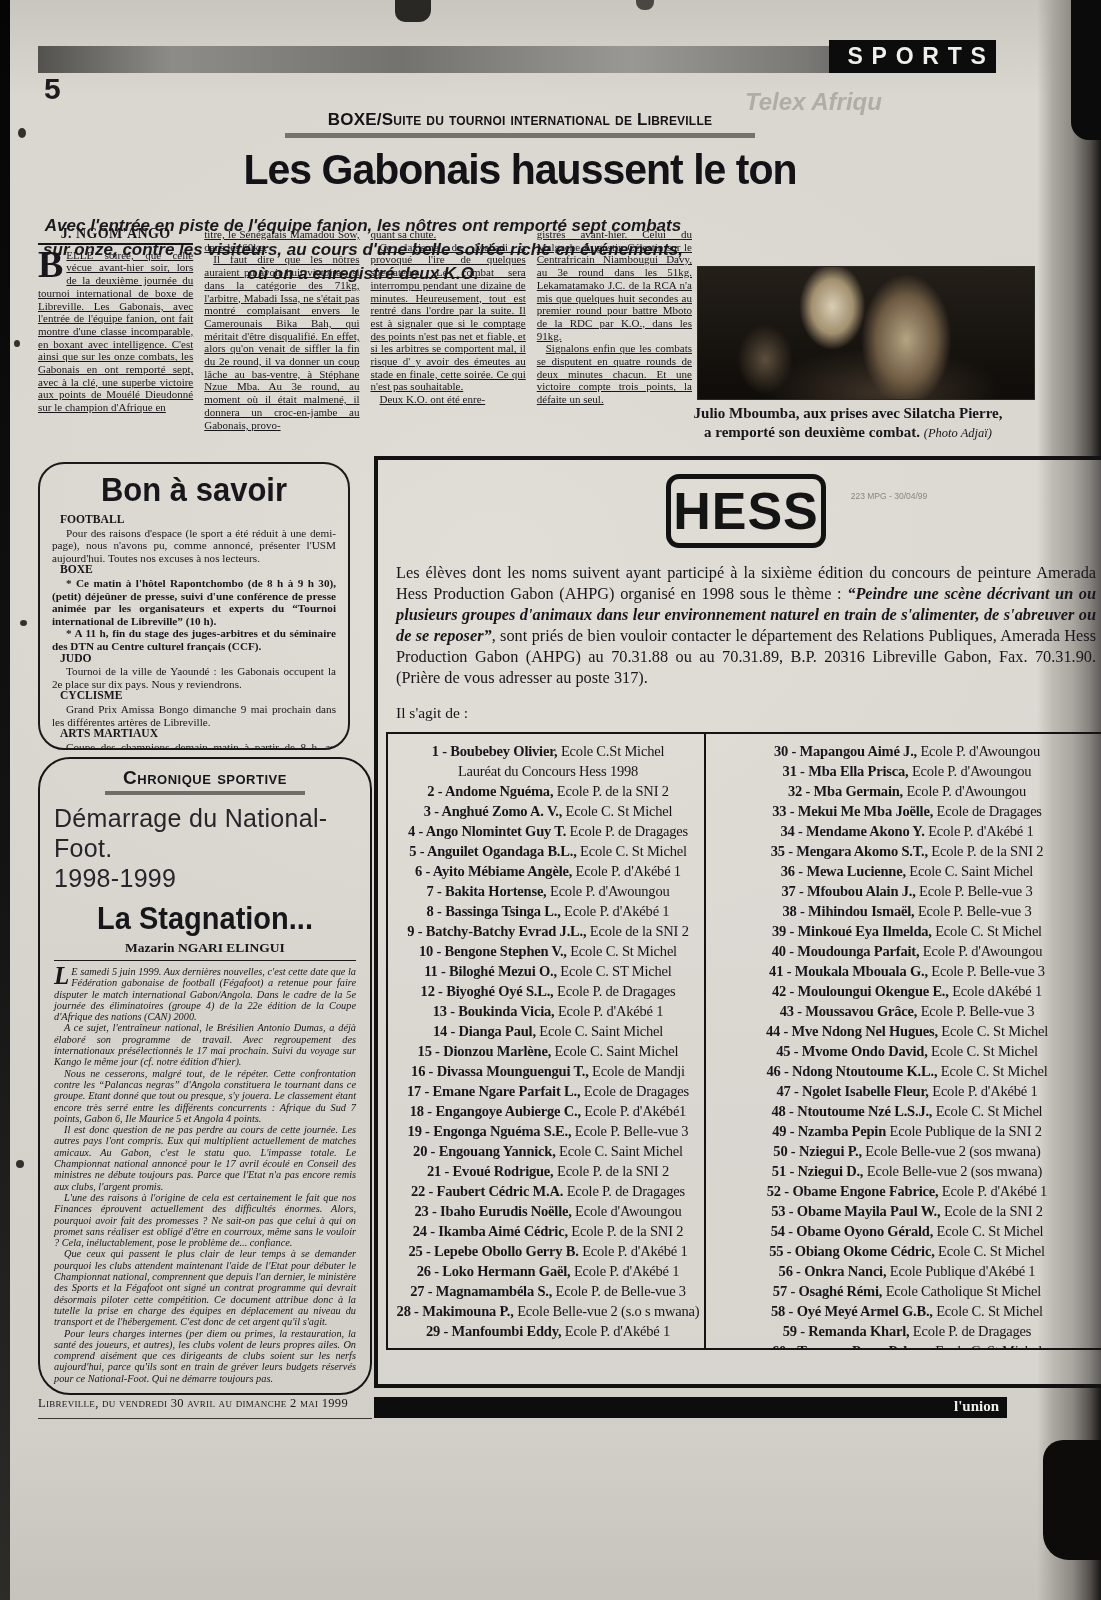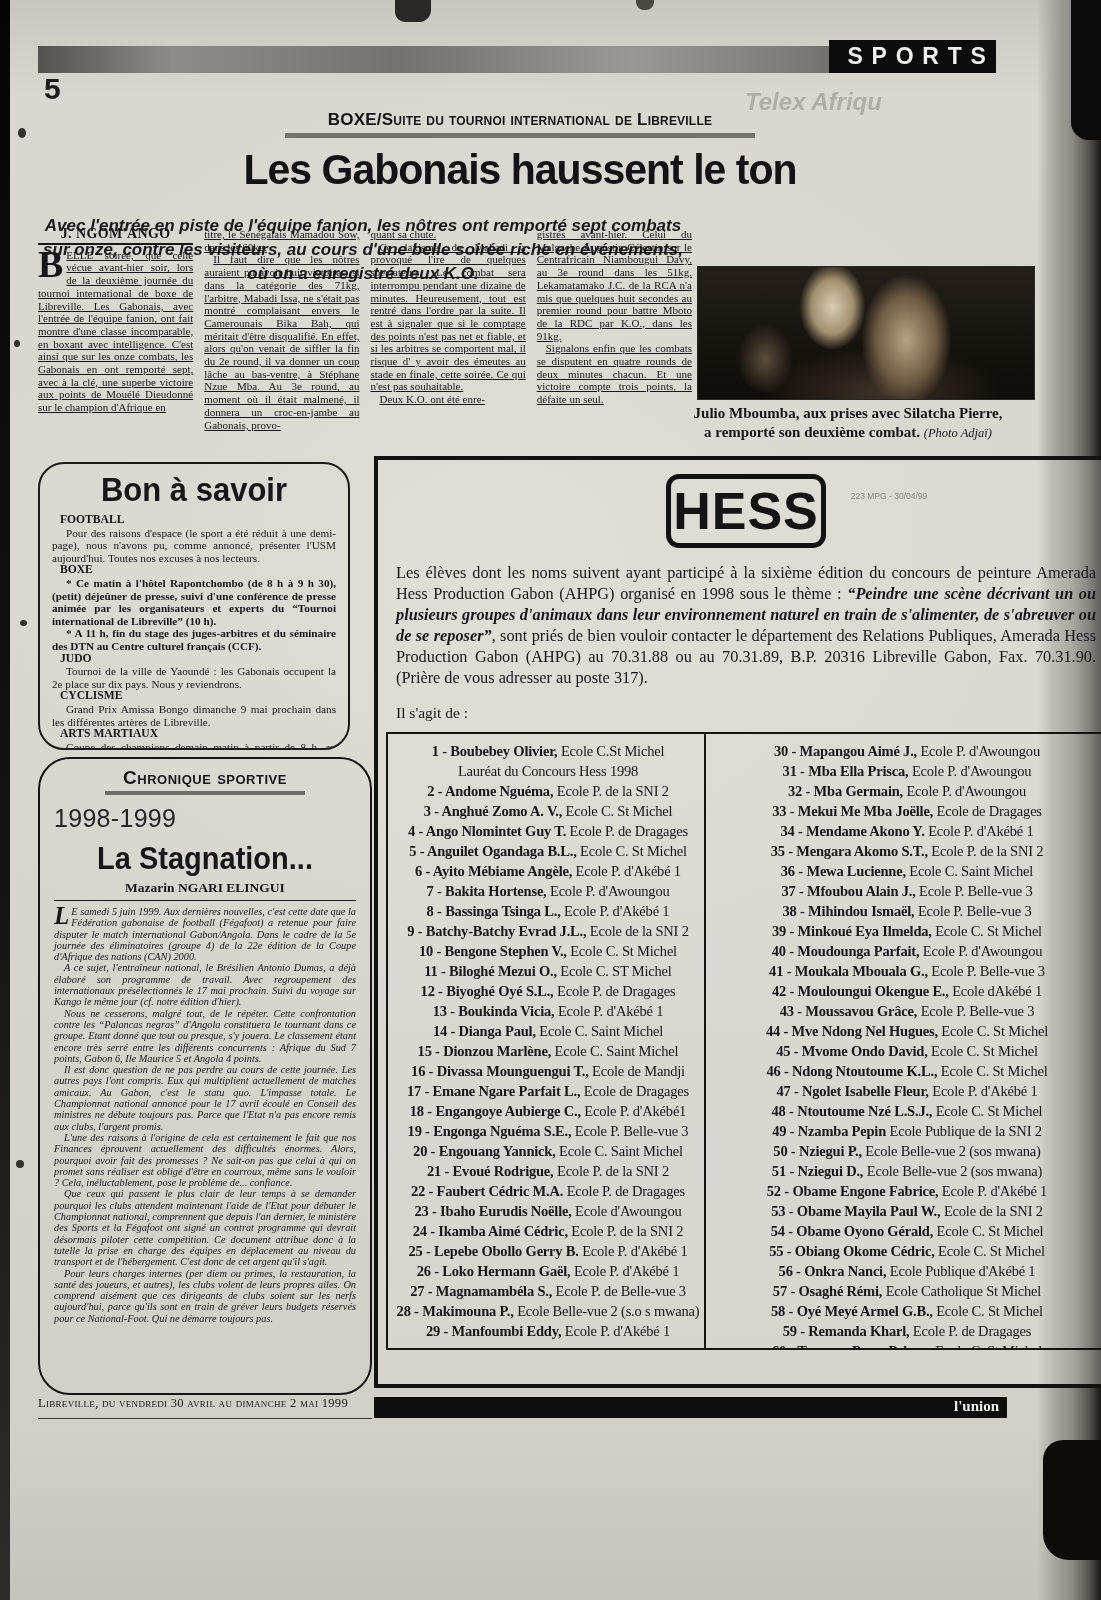--- a/index.html
+++ b/index.html
@@ -306,20 +306,21 @@
 
           <div class="entry"><span class="nm">60 - Tsunguy Peme Pelguy,</span><span> Ecole C. St Michel</span></div>
         </div>
     </div>
   </div>
 
   <div class="chron-box">
     <div class="chron-title">Chronique sportive</div>
     <div class="chron-title-rule"></div>
     <div class="chron-sub">
+      <div>Démarrage du National-Foot.</div>
       <div>1998-1999</div>
     </div>
     <div class="chron-head">La Stagnation...</div>
     <div class="chron-byline">Mazarin NGARI ELINGUI</div>
     <div class="chron-body">
       <p class="first"><span class="dropcap-l">L</span><span>E samedi 5 juin 1999. Aux dernières nouvelles, c'est cette date que la Fédération gabonaise de football (Fégafoot) a retenue pour faire disputer le match international Gabon/Angola. Dans le cadre de la 5e journée des éliminatoires (groupe 4) de la 22e édition de la Coupe d'Afrique des nations (CAN) 2000.</span></p>
       <span>
         
       <p>A ce sujet, l'entraîneur national, le Brésilien Antonio Dumas, a déjà élaboré son programme de travail. Avec regroupement des internationaux présélectionnés le 17 mai prochain. Suivi du voyage sur Kango le même jour (cf. notre édition d'hier).</p><p>Nous ne cesserons, malgré tout, de le répéter. Cette confrontation contre les “Palancas negras” d'Angola constituera le tournant dans ce groupe. Etant donné que tout ou presque, s'y jouera. Le classement étant encore très serré entre les différents concurrents : Afrique du Sud 7 points, Gabon 6, Ile Maurice 5 et Angola 4 points.</p><p>Il est donc question de ne pas perdre au cours de cette journée. Les autres pays l'ont compris. Eux qui multiplient actuellement de matches amicaux. Au Gabon, c'est le statu quo. L'impasse totale. Le Championnat national annoncé pour le 17 avril écoulé en Conseil des ministres ne débute toujours pas. Parce que l'Etat n'a pas encore remis aux clubs, l'argent promis.</p><p>L'une des raisons à l'origine de cela est certainement le fait que nos Finances éprouvent actuellement des difficultés énormes. Alors, pourquoi avoir fait des promesses ? Ne sait-on pas que celui à qui on promet sans réaliser est obligé d'être en courroux, même sans le vouloir ? Cela, inéluctablement, pose le problème de... confiance.</p><p>Que ceux qui passent le plus clair de leur temps à se demander pourquoi les clubs attendent maintenant l'aide de l'Etat pour débuter le Championnat national, comprennent que depuis l'an dernier, le ministère des Sports et la Fégafoot ont signé un contrat programme qui devrait désormais piloter cette compétition. Ce document attribue donc à la tutelle la prise en charge des équipes en déplacement au niveau du transport et de l'hébergement. C'est donc de cet argent qu'il s'agit.</p><p>Pour leurs charges internes (per diem ou primes, la restauration, la santé des joueurs, et autres), les clubs volent de leurs propres ailes. On comprend aisément que ces dirigeants de clubs soient sur les nerfs aujourd'hui, parce qu'ils sont en train de gréver leurs budgets réservés pour ce National-Foot. Qui ne démarre toujours pas.</p></span>
     </div>

